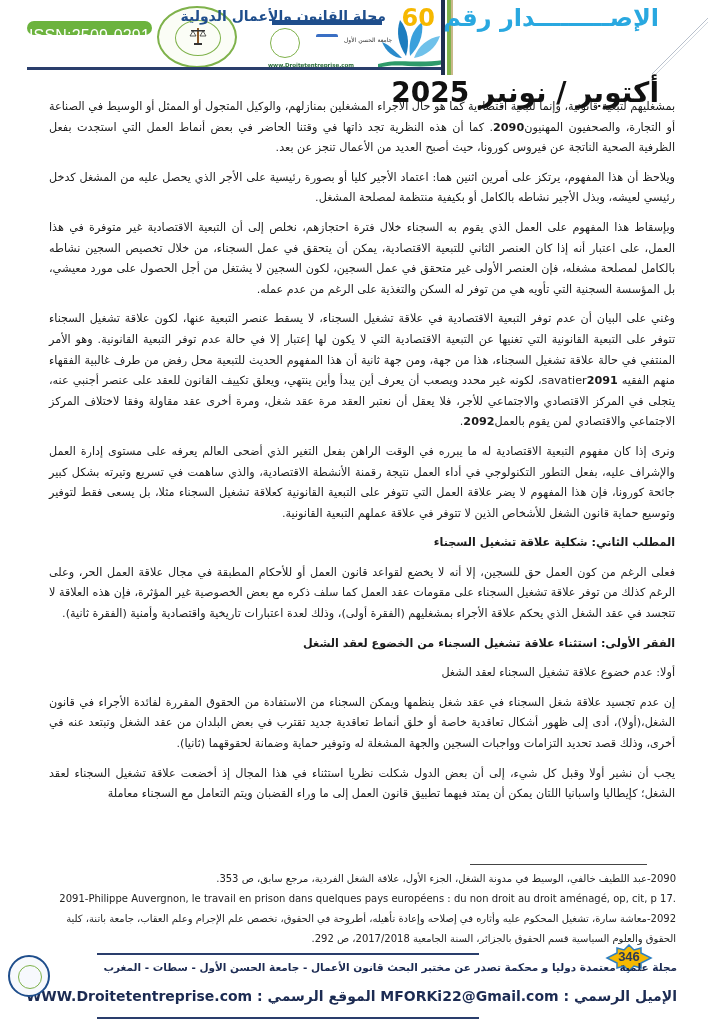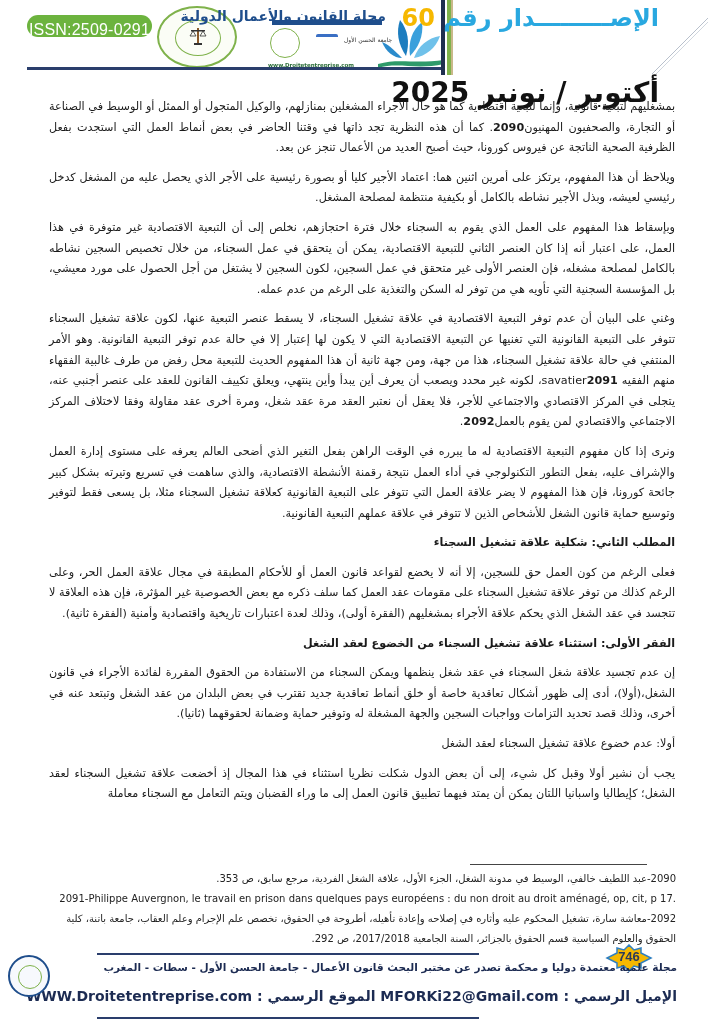--- a/index.html
+++ b/index.html
@@ -1,20 +1,20 @@
 <!DOCTYPE html>
 <html><head>
 <meta charset="utf-8">
 <style>
   html, body { margin: 0; padding: 0; background: #ffffff; }
   body { width: 724px; height: 1024px; position: relative; overflow: hidden; font-family: "DejaVu Sans", sans-serif; color: #1a1a1a; }
 
   
   .header { position: absolute; top: 0; left: 0; width: 724px; height: 78px; }
-  .issn-badge { position: absolute; left: 27px; top: 15px; width: 125px; height: 22px; background: #6cb33e; border-radius: 15px; color: #fff; font-family: "Liberation Sans", sans-serif; font-size: 16px; line-height: 29px; text-align: center; letter-spacing: 0.2px; }
+  .issn-badge { position: absolute; left: 27px; top: 21px; width: 125px; height: 14px; background: #6cb33e; border-radius: 15px; color: #fff; font-family: "Liberation Sans", sans-serif; font-size: 16px; line-height: 29px; text-align: center; letter-spacing: 0.2px; }
   .lab-seal { position: absolute; left: 157px; top: 6px; width: 80px; height: 62px; border-radius: 50%; border: 2px solid #7fb24b; box-sizing: border-box; background: #fbfdf6; }
   .lab-seal .inner { position: absolute; left: 16px; top: 12px; width: 44px; height: 34px; border-radius: 50%; border: 1px solid #7fb24b; }
   .lab-seal .scale { position: absolute; left: 30px; top: 18px; width: 18px; height: 20px; }
 
   .journal-banner { position: absolute; left: 258px; top: 4px; width: 190px; height: 68px; }
   .journal-banner .jtitle { position: absolute; right: 62px; top: 4px; font-size: 14px; color: #1f4e8c; font-weight: bold; white-space: nowrap; direction: rtl; }
   .journal-banner .jsub { position: absolute; left: 14px; top: 16px; width: 110px; height: 5px; background: #1f4e8c; }
   .journal-banner .mini-seal { position: absolute; left: 12px; top: 24px; width: 30px; height: 30px; border: 1.5px solid #7fb24b; border-radius: 50%; box-sizing: border-box; }
   .journal-banner .mini-logo { position: absolute; left: 58px; top: 30px; width: 22px; height: 20px; border-top: 3px solid #3a6fc4; border-radius: 2px; }
   .journal-banner .univ { position: absolute; left: 86px; top: 32px; font-size: 6px; color: #333; direction: rtl; }
@@ -111,36 +111,36 @@
 
 <div class="article">
   <p><span>بمشغليهم لتبعية قانونية، وإنما لتبعية اقتصادية كما هو حال الأجراء المشغلين بمنازلهم، والوكيل المتجول أو الممثل أو الوسيط في الصناعة أو التجارة، والصحفيون المهنيون</span><span class="fn">2090</span><span>. كما أن هذه النظرية تجد ذاتها في وقتنا الحاضر في بعض أنماط العمل التي استجدت بفعل الظرفية الصحية الناتجة عن فيروس كورونا، حيث أصبح العديد من الأعمال تنجز عن بعد.</span></p>
   <p>ويلاحظ أن هذا المفهوم، يرتكز على أمرين اثنين هما: اعتماد الأجير كليا أو بصورة رئيسية على الأجر الذي يحصل عليه من المشغل كدخل رئيسي لعيشه، وبذل الأجير نشاطه بالكامل أو بكيفية منتظمة لمصلحة المشغل.</p>
   <p>وبإسقاط هذا المفهوم على العمل الذي يقوم به السجناء خلال فترة احتجازهم، نخلص إلى أن التبعية الاقتصادية غير متوفرة في هذا العمل، على اعتبار أنه إذا كان العنصر الثاني للتبعية الاقتصادية، يمكن أن يتحقق في عمل السجناء، من خلال تخصيص السجين نشاطه بالكامل لمصلحة مشغله، فإن العنصر الأولى غير متحقق في عمل السجين، لكون السجين لا يشتغل من أجل الحصول على مورد معيشي، بل المؤسسة السجنية  التي تأويه هي من توفر له السكن والتغذية على الرغم من عدم عمله.</p>
   <p><span>وغني على البيان أن عدم توفر التبعية الاقتصادية في علاقة تشغيل السجناء، لا يسقط عنصر التبعية عنها، لكون علاقة تشغيل السجناء تتوفر على التبعية القانونية التي  تغنيها عن التبعية الاقتصادية التي لا يكون لها إعتبار إلا في حالة عدم توفر التبعية القانونية. وهو الأمر المنتفي في حالة علاقة تشغيل السجناء، هذا من جهة، ومن جهة ثانية أن هذا المفهوم الحديث للتبعية محل رفض من طرف غالبية الفقهاء منهم الفقيه savatier</span><span class="fn">2091</span><span>، لكونه غير محدد ويصعب أن يعرف أين يبدأ وأين ينتهي، ويعلق تكييف القانون للعقد على عنصر أجنبي عنه، يتجلى في المركز الاقتصادي والاجتماعي للأجر، فلا يعقل أن نعتبر العقد مرة عقد شغل، ومرة أخرى عقد مقاولة وفقا لاختلاف المركز الاجتماعي والاقتصادي لمن يقوم بالعمل</span><span class="fn">2092</span><span>.</span></p>
   <p>ونرى إذا كان مفهوم التبعية الاقتصادية له ما يبرره في الوقت الراهن بفعل التغير الذي أضحى العالم يعرفه على مستوى إدارة العمل والإشراف عليه، بفعل التطور التكنولوجي في أداء العمل نتيجة رقمنة الأنشطة الاقتصادية، والذي ساهمت في تسريع وتيرته بشكل كبير جائحة كورونا، فإن هذا المفهوم لا يضر علاقة العمل التي تتوفر على التبعية القانونية كعلاقة تشغيل السجناء مثلا، بل يسعى فقط لتوفير وتوسيع حماية قانون الشغل للأشخاص الذين لا تتوفر في علاقة عملهم التبعية القانونية.</p>
   <p class="heading">المطلب الثاني:  شكلية علاقة تشغيل السجناء</p>
   <p>فعلى الرغم من كون العمل حق للسجين، إلا أنه لا يخضع لقواعد قانون العمل أو للأحكام المطبقة في مجال علاقة العمل الحر، وعلى الرغم كذلك من توفر علاقة تشغيل السجناء على مقومات عقد العمل كما سلف ذكره مع بعض الخصوصية غير المؤثرة، فإن هذه العلاقة لا تتجسد في عقد الشغل الذي يحكم علاقة الأجراء بمشغليهم (الفقرة أولى)، وذلك لعدة اعتبارات تاريخية واقتصادية وأمنية (الفقرة ثانية).</p>
   <p class="heading">الفقر الأولى: استثناء علاقة تشغيل السجناء من الخضوع لعقد الشغل</p>
+  <p>أولا: عدم خضوع علاقة تشغيل السجناء لعقد الشغل</p>
   <p>إن عدم تجسيد علاقة شغل السجناء في عقد شغل ينظمها ويمكن السجناء من الاستفادة من الحقوق المقررة لفائدة الأجراء في قانون الشغل،(أولا)، أدى إلى ظهور أشكال تعاقدية خاصة أو خلق أنماط تعاقدية جديد تقترب في بعض البلدان من عقد الشغل وتبتعد عنه في أخرى، وذلك قصد تحديد التزامات وواجبات السجين والجهة المشغلة له وتوفير حماية وضمانة لحقوقهما (ثانيا).</p>
-  <p>أولا: عدم خضوع علاقة تشغيل السجناء لعقد الشغل</p>
   <p>يجب أن نشير أولا وقبل كل شيء، إلى أن بعض الدول شكلت نظريا استثناء في هذا المجال إذ أخضعت علاقة تشغيل السجناء لعقد الشغل؛ كإيطاليا واسبانيا اللتان يمكن أن يمتد فيهما تطبيق قانون العمل إلى ما وراء القضبان ويتم التعامل مع السجناء معاملة</p>
 </div>
 
 <div class="fn-rule"></div>
 <div class="footnotes">
   <div class="fn-row">2090-عبد اللطيف خالفي، الوسيط في مدونة الشغل، الجزء الأول، علاقة الشغل الفردية، مرجع سابق، ص 353.</div>
   <div class="fn-row fn-latin">2091-Philippe Auvergnon, le travail en prison dans quelques pays européens : du non droit au droit aménagé, op, cit, p 17.</div>
   <div>2092-معاشة سارة، تشغيل المحكوم عليه وأثاره في إصلاحه وإعادة تأهيله، أطروحة في الحقوق، تخصص علم الإجرام وعلم العقاب، جامعة باتنة، كلية الحقوق والعلوم السياسية قسم الحقوق بالجزائر، السنة الجامعية 2017/2018، ص 292.</div>
 </div>
 
 <svg class="page-star" viewBox="0 0 48 28">
   <polygon points="24,1 29,6 36,4 36,9 46,14 36,19 36,24 29,22 24,27 19,22 12,24 12,19 2,14 12,9 12,4 19,6" fill="#f6b800" stroke="#2f7fc1" stroke-width="1.5"></polygon>
 </svg>
-<div class="page-num">746</div>
+<div class="page-num">346</div>
 
 <div class="footer-rule-top"></div>
 <div class="footer-line1">مجلة علمية معتمدة  دوليا و محكمة تصدر عن مختبر البحث قانون الأعمال - جامعة الحسن الأول - سطات - المغرب</div>
 <div class="footer-line2">الإميل الرسمي :  MFORKi22@Gmail.com  الموقع الرسمي : WWW.Droitetentreprise.com</div>
 <div class="footer-rule-bottom"></div>
 
 <div class="footer-seal">
   <div class="inner"></div>
 </div>
 

